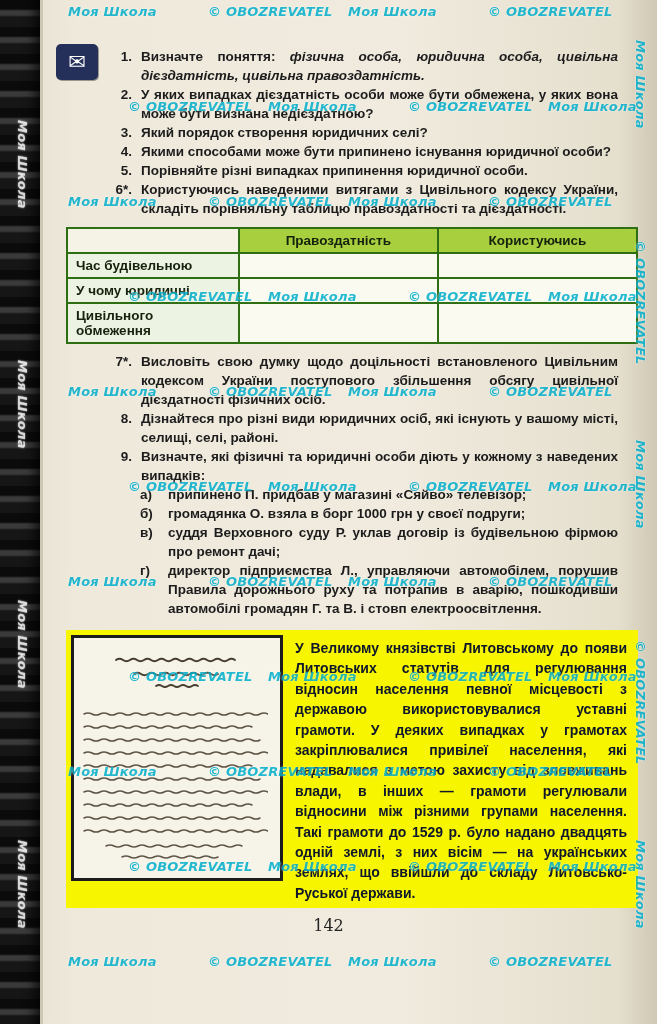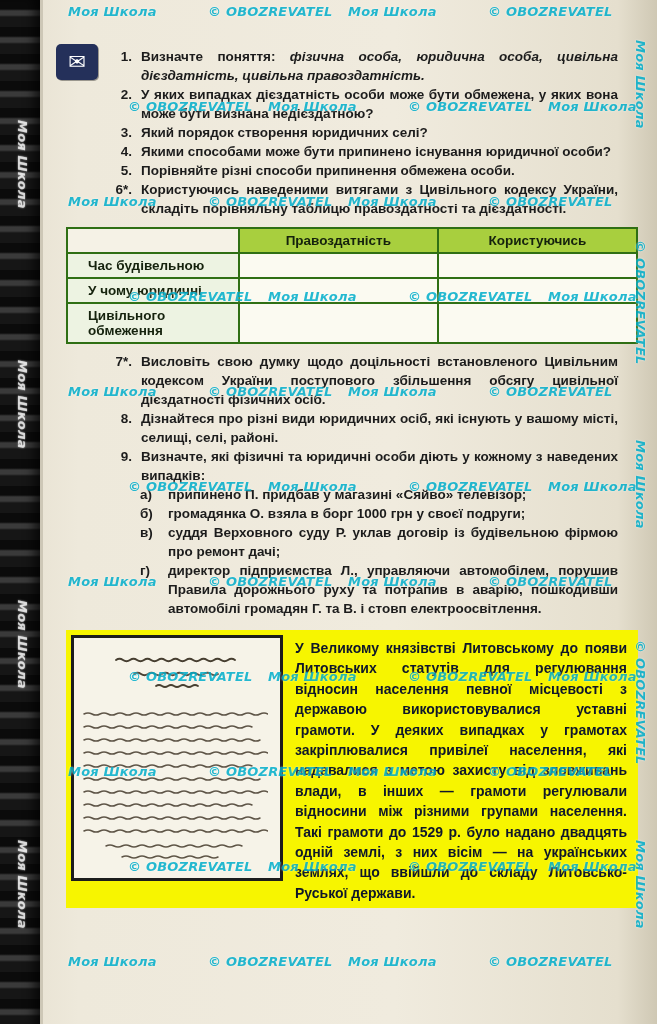--- a/index.html
+++ b/index.html
@@ -25,21 +25,21 @@
   .q{display:flex;}
   .qnum{min-width:26px;width:26px;text-align:right;padding-right:9px;}
   .qtext{flex:1;text-align:justify;}
   .qtext i{font-style:italic;}
   .case{display:flex;margin-left:34px;}
   .clet{min-width:28px;width:28px;}
   .ctext{flex:1;text-align:justify;}
   .cmp-table{position:absolute;left:66px;top:227px;width:572px;border-collapse:collapse;}
   .cmp-table th,.cmp-table td{
     border:2px solid #2f6f14;font-size:13.5px;font-weight:bold;color:#15220d;
-    padding:4px 20px;height:24px;box-sizing:border-box;
+    padding:4px 8px;height:24px;box-sizing:border-box;
   }
   .th-empty{background:#f5f2e6;width:170px;}
   .th-green{background:#a8cf3e;text-align:center;width:197px;}
   .row-label{background:#edf3e2;text-align:left;}
   .cell{background:#fbfaf1;}
   .infobox{
     position:absolute;left:66px;top:630px;width:572px;min-height:278px;box-sizing:border-box;
     background:#f7f500;display:flex;gap:10px;padding:5px;align-items:flex-start;
   }
   .manuscript{
@@ -83,21 +83,21 @@
     <div class="q">
       <span class="qnum">3.</span>
       <span class="qtext">Який порядок створення юридичних селі?</span>
     </div>
     <div class="q">
       <span class="qnum">4.</span>
       <span class="qtext">Якими способами може бути припинено існування юридичної особи?</span>
     </div>
     <div class="q">
       <span class="qnum">5.</span>
-      <span class="qtext">Порівняйте різні способи припинення обмежена особи.</span>
+      <span class="qtext">Порівняйте різні випадках припинення юридичної особи.</span>
     </div>
     <div class="q">
       <span class="qnum">6*.</span>
       <span class="qtext">Користуючись наведеними витягами з Цивільного кодексу України, складіть порівняльну таблицю правоздатності та дієздатності.</span>
     </div>
   </div>
 
   <table class="cmp-table">
     <tbody>
         <tr>
@@ -170,20 +170,21 @@
           <path d="M 2 157 q 4 -2.2 8 0 q 4 2.2 8 0 q 4 -2.2 8 0 q 4 2.2 8 0 q 4 -2.2 8 0 q 4 2.2 8 0 q 4 -2.2 8 0 q 4 2.2 8 0 q 4 -2.2 8 0 q 4 2.2 8 0 q 4 -2.2 8 0 q 4 2.2 8 0 q 4 -2.2 8 0 q 4 2.2 8 0 q 4 -2.2 8 0 q 4 2.2 8 0 q 4 -2.2 8 0 q 4 2.2 8 0 q 4 -2.2 8 0 q 4 2.2 8 0 q 4 -2.2 8 0" fill="none" stroke="#4e4435" stroke-width="1.5" stroke-linecap="round" opacity="0.9"></path>
           <path d="M 2 170 q 4 -2.2 8 0 q 4 2.2 8 0 q 4 -2.2 8 0 q 4 2.2 8 0 q 4 -2.2 8 0 q 4 2.2 8 0 q 4 -2.2 8 0 q 4 2.2 8 0 q 4 -2.2 8 0 q 4 2.2 8 0 q 4 -2.2 8 0 q 4 2.2 8 0 q 4 -2.2 8 0 q 4 2.2 8 0 q 4 -2.2 8 0 q 4 2.2 8 0 q 4 -2.2 8 0 q 4 2.2 8 0 q 4 -2.2 8 0 q 4 2.2 8 0 q 4 -2.2 8 0 q 4 2.2 8 0" fill="none" stroke="#4e4435" stroke-width="1.5" stroke-linecap="round" opacity="0.9"></path>
           <path d="M 2 183 q 4 -2.2 8 0 q 4 2.2 8 0 q 4 -2.2 8 0 q 4 2.2 8 0 q 4 -2.2 8 0 q 4 2.2 8 0 q 4 -2.2 8 0 q 4 2.2 8 0 q 4 -2.2 8 0 q 4 2.2 8 0 q 4 -2.2 8 0 q 4 2.2 8 0 q 4 -2.2 8 0 q 4 2.2 8 0 q 4 -2.2 8 0 q 4 2.2 8 0 q 4 -2.2 8 0 q 4 2.2 8 0 q 4 -2.2 8 0 q 4 2.2 8 0 q 4 -2.2 8 0 q 4 2.2 8 0 q 4 -2.2 8 0" fill="none" stroke="#4e4435" stroke-width="1.5" stroke-linecap="round" opacity="0.9"></path>
           <path d="M 24 198 q 4 -2 8 0 q 4 2 8 0 q 4 -2 8 0 q 4 2 8 0 q 4 -2 8 0 q 4 2 8 0 q 4 -2 8 0 q 4 2 8 0 q 4 -2 8 0 q 4 2 8 0 q 4 -2 8 0 q 4 2 8 0 q 4 -2 8 0 q 4 2 8 0 q 4 -2 8 0 q 4 2 8 0 q 4 -2 8 0" fill="none" stroke="#4e4435" stroke-width="1.5" stroke-linecap="round" opacity="0.9"></path>
           <path d="M 40 209 q 4 -2 8 0 q 4 2 8 0 q 4 -2 8 0 q 4 2 8 0 q 4 -2 8 0 q 4 2 8 0 q 4 -2 8 0 q 4 2 8 0 q 4 -2 8 0 q 4 2 8 0 q 4 -2 8 0 q 4 2 8 0" fill="none" stroke="#4e4435" stroke-width="1.5" stroke-linecap="round" opacity="0.9"></path>
         </svg>
     </div>
     <div class="infobox-text">У Великому князівстві Литовському до появи Литовських статутів для регулювання відносин населення певної місцевості з державою використовувалися уставні грамоти. У деяких випадках у грамотах закріплювалися привілеї населення, які надавалися з метою захисту від зловживань влади, в інших — грамоти регулювали відносини між різними групами населення. Такі грамоти до 1529 р. було надано двадцять одній землі, з них вісім — на українських землях, що ввійшли до складу Литовсько-Руської держави.</div>
   </div>
 
+  <div class="page-num">142</div>
 
   <div id="watermarks">
       <span class="wm" style="left: 68px; top: 4px; color: rgb(0, 174, 203);">Моя Школа</span>
       <span class="wm" style="left: 208px; top: 4px; color: rgb(0, 174, 203);">© OBOZREVATEL</span>
       <span class="wm" style="left: 348px; top: 4px; color: rgb(0, 174, 203);">Моя Школа</span>
       <span class="wm" style="left: 488px; top: 4px; color: rgb(0, 174, 203);">© OBOZREVATEL</span>
       <span class="wm" style="left: 128px; top: 99px; color: rgb(0, 174, 203);">© OBOZREVATEL</span>
       <span class="wm" style="left: 268px; top: 99px; color: rgb(0, 174, 203);">Моя Школа</span>
       <span class="wm" style="left: 408px; top: 99px; color: rgb(0, 174, 203);">© OBOZREVATEL</span>
       <span class="wm" style="left: 548px; top: 99px; color: rgb(0, 174, 203);">Моя Школа</span>

